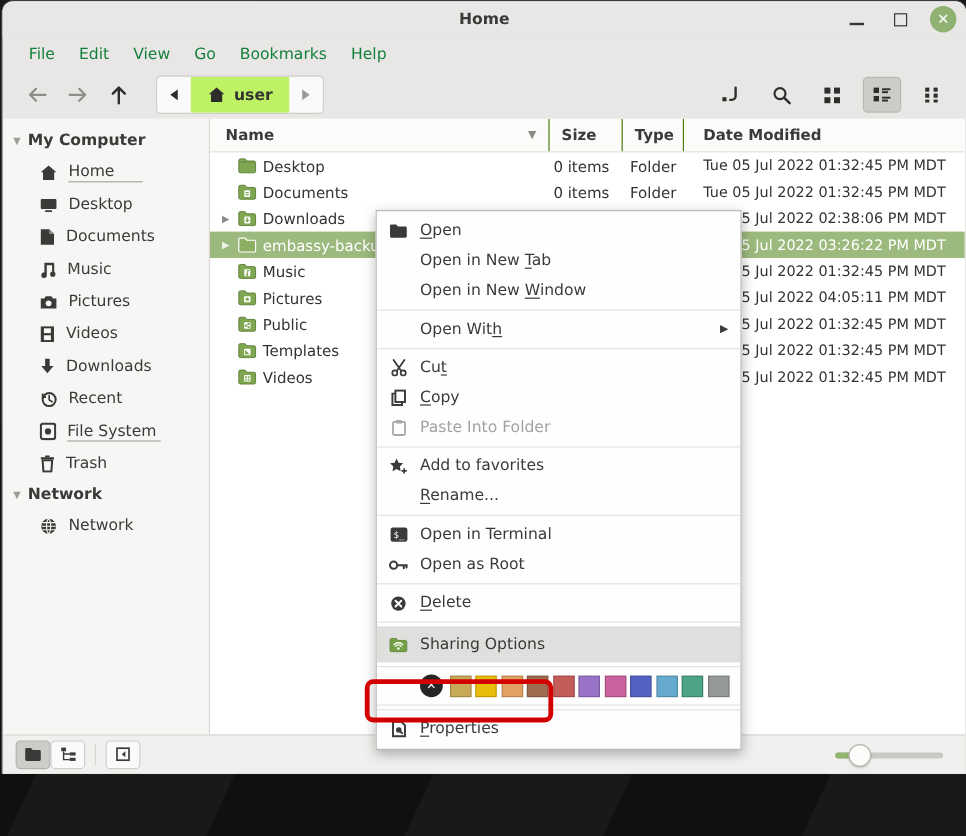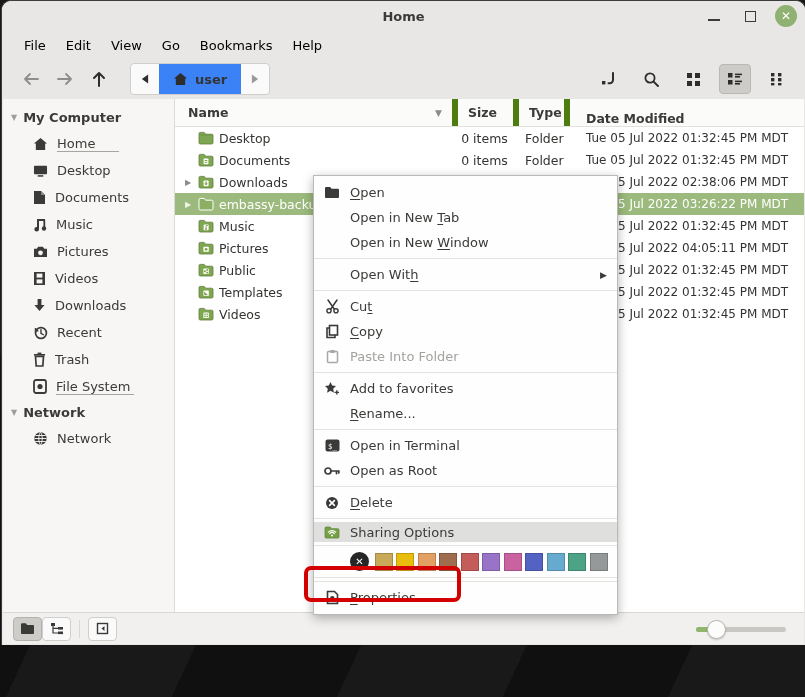--- a/index.html
+++ b/index.html
@@ -22,51 +22,51 @@
     background:#E8E7E5; }
   .title { font-weight:bold; color:#3a3a38; }
   .win-controls { position:absolute; right:8px; top:0; height:30px; display:flex; align-items:center; gap:14px; }
   .wc-btn { width:22px; height:22px; display:flex; align-items:center; justify-content:center; cursor:default; }
   .wc-min { width:12px; height:1.5px; background:#3a3a38; margin-top:8px; }
   .wc-max { width:11px; height:11px; border:1.5px solid #3a3a38; }
   .wc-close { width:22px; height:22px; border-radius:50%; display:flex; align-items:center; justify-content:center;
     color:#fff; font-size:12px; font-weight:bold; }
 
   .menubar { height:28px; display:flex; align-items:center; padding-left:12px; gap:0; }
-  .menubar .mitem { padding:4px 10px; color:#000000; }
+  .menubar .mitem { padding:4px 10px; color:#15803d; }
 
   
   .toolbar { height:40px; display:flex; align-items:center; padding:0 12px; }
   .nav-btn { width:34px; height:30px; display:flex; align-items:center; justify-content:center; }
   .nav-btn svg { display:block; }
   .crumbs { display:flex; height:32px; margin-left:14px; border:1px solid #CFCEC B; border:1px solid #CFCECB;
     border-radius:4px; overflow:hidden; background:#FBFAFA; }
   .crumb-seg { display:flex; align-items:center; justify-content:center; padding:0 10px; }
   .crumb-prev { width:28px; }
-  .crumb-cur { background:#3b82f6; font-weight:bold; gap:7px; padding:0 14px; }
+  .crumb-cur { background:#bef264; font-weight:bold; gap:7px; padding:0 14px; }
   .crumb-next { width:28px; color:#8f8f8c; }
   .tb-right { margin-left:auto; display:flex; align-items:center; gap:10px; }
   .tb-icon { width:32px; height:30px; display:flex; align-items:center; justify-content:center; border-radius:4px; }
   .tb-icon.active { background:#CDCCC9; border:1px solid #B9B8B4; }
 
   
   .main { position:absolute; left:1px; right:1px; top:98px; bottom:33px; display:flex; background:#fff; }
   .sidebar { width:172px; background:#F7F6F4; border-right:1px solid #DCDBD8; padding-top:6px; flex:none; overflow:hidden; }
   .side-header { display:flex; align-items:center; gap:6px; padding:5px 4px 5px 8px; font-weight:bold; color:#3a3a38; }
   .side-tri { color:#A09E9A; font-size:8px; }
   .side-item { display:flex; align-items:center; gap:9px; padding:5px 4px 5px 30px; color:#3a3a38; height:27px; }
   .side-item svg { flex:none; }
   .u-wide { border-bottom:1px solid #A7A5A0; padding-right:24px; }
   .u-slim { border-bottom:1px solid #A7A5A0; padding-right:4px; }
 
   
   .filearea { flex:1; background:#fff; position:relative; overflow:hidden; }
   .list-header { display:grid; grid-template-columns:283px 61px 51px 1fr; height:28px;
     background:#FBFBFA; border-bottom:1px solid #E2E1DE; font-weight:bold; font-size:12.5px; color:#3a3a38; }
-  .hcell { display:flex; align-items:center; padding:0 10px; border-right:6px solid #4d7c0f; position:relative; }
+  .hcell { display:flex; align-items:center; padding:0 10px; border-right:1px solid #4d7c0f; position:relative; }
   .hcell.name { padding-left:13px; }
   .sort-arrow { position:absolute; right:10px; color:#8d8b87; font-size:9px; }
   .row { display:grid; grid-template-columns:283px 61px 51px 1fr; height:22px; align-items:center; font-size:12.5px; }
   .row .ncell { display:flex; align-items:center; height:22px; padding-left:8px; gap:5px; }
   .expander { width:10px; font-size:8px; color:#8d8b87; flex:none; text-align:center; }
   .row .scell { text-align:center; padding-right:8px; }
   .row .tcell { padding-left:6px; }
   .row .dcell { padding-left:16px; white-space:nowrap; font-size:12px; }
   .row.selected { background:#9CBA7D; color:#fff; }
   .row.selected .expander { color:#EFF3EA; }
@@ -85,21 +85,21 @@
   .zs-knob { position:absolute; top:-1px; left:11px; width:19px; height:19px; border-radius:50%;
     background:#FCFCFB; border:1px solid #B9B8B4; box-shadow:0 1px 2px rgba(0,0,0,.2); }
 
   
   .ctxmenu { position:absolute; left:313px; top:175px; width:305px; background:#FEFEFE;
     border:1px solid #BBB9B5; box-shadow:0 3px 10px rgba(0,0,0,.3); padding:4px 0; z-index:40; }
   .mi { height:25px; display:flex; align-items:center; padding:0 10px 0 9px; color:#3a3a38; position:relative; }
   .mi .ic { width:18px; margin-right:9px; display:flex; align-items:center; justify-content:center; flex:none; }
   .mi.noicon { padding-left:36px; }
   .mi.disabled { color:#A3A29E; }
-  .mi.hl { background:#DFDFDD; height:20px; }
+  .mi.hl { background:#DFDFDD; height:30px; }
   .mi u { text-decoration:underline; text-underline-offset:2px; }
   .msep { height:1px; background:#E4E3E0; margin:3px 0; }
   .sub-arrow { margin-left:auto; font-size:9px; color:#3a3a38; }
   .swatch-row { height:25px; display:flex; align-items:center; gap:3.5px; padding-left:36px; }
   .sw-clear { width:19px; height:19px; border-radius:50%; background:#262626; color:#fff; display:flex;
     align-items:center; justify-content:center; font-size:10px; font-weight:bold; margin-right:2px; }
   .swatch { width:18px; height:18px; border:1px solid rgba(0,0,0,.18); }
 
   
   .red-box { position:absolute; left:304px; top:566px; width:157px; height:36px;
@@ -274,33 +274,33 @@
         </div>
         <div class="side-item">
           <svg width="15" height="15" viewBox="0 0 16 16">
               <circle cx="8.5" cy="8.5" r="5.8" fill="none" stroke="#3a3a38" stroke-width="1.8"></circle>
               <path d="M8.5 5v3.8l2.6 1.6" fill="none" stroke="#3a3a38" stroke-width="1.5" stroke-linecap="round"></path>
               <path d="M2.7 3.2v3h3" fill="none" stroke="#3a3a38" stroke-width="1.6"></path>
             </svg>
           <span>Recent</span>
         </div>
         <div class="side-item">
+          <svg width="14" height="15" viewBox="0 0 14 15">
+              <rect x="1" y="1" width="12" height="13" rx="2" fill="none" stroke="#3a3a38" stroke-width="1.8"></rect>
+              <circle cx="7" cy="7.5" r="2.6" fill="#3a3a38"></circle>
+            </svg>
+          <span class="u-slim">File System</span>
+        </div>
+        <div class="side-item">
           <svg width="13" height="15" viewBox="0 0 13 15">
               <path d="M2.5 4.5h8l-.7 9.5H3.2z" fill="none" stroke="#3a3a38" stroke-width="1.7"></path>
               <rect x="1" y="2" width="11" height="1.7" fill="#3a3a38"></rect>
               <rect x="4.6" y="0.6" width="3.8" height="1.6" fill="#3a3a38"></rect>
             </svg>
           <span>Trash</span>
-        </div>
-        <div class="side-item">
-          <svg width="14" height="15" viewBox="0 0 14 15">
-              <rect x="1" y="1" width="12" height="13" rx="2" fill="none" stroke="#3a3a38" stroke-width="1.8"></rect>
-              <circle cx="7" cy="7.5" r="2.6" fill="#3a3a38"></circle>
-            </svg>
-          <span class="u-slim">File System</span>
         </div>
 
         <div class="side-header">
           <span class="side-tri">▼</span>
           <span>Network</span>
         </div>
         <div class="side-item">
           <svg width="15" height="15" viewBox="0 0 16 16">
               <circle cx="8" cy="8" r="6.6" fill="#3a3a38"></circle>
               <path d="M8 1.4c-2.4 1.8-2.4 11.4 0 13.2M8 1.4c2.4 1.8 2.4 11.4 0 13.2M1.6 8h12.8M2.4 4.8h11.2M2.4 11.2h11.2" stroke="#F7F6F4" stroke-width="1" fill="none"></path>
@@ -314,21 +314,21 @@
           <div class="hcell name">
             <span>Name</span>
             <span class="sort-arrow">▼</span>
           </div>
           <div class="hcell">
               <span>Size</span>
             </div>
           <div class="hcell">
               <span>Type</span>
             </div>
-          <div class="hcell" style="border-right:none; padding-left:16px;align-items:flex-end;">
+          <div class="hcell" style="border-right:none; padding-left:16px;">
               <span>Date Modified</span>
             </div>
         </div>
 
         <div class="row">
           <div class="ncell">
               <span class="expander"></span>
             <svg width="16" height="14" viewBox="0 0 16 14">
                 <path d="M1 2.6C1 1.9 1.5 1.4 2.2 1.4h4l1.5 1.8h6.1c.7 0 1.2.5 1.2 1.2v7.4c0 .7-.5 1.2-1.2 1.2H2.2c-.7 0-1.2-.5-1.2-1.2V2.6z" fill="#7FA650" stroke="#5F7F3B" stroke-width=".8"></path>
                 <path d="M1.4 3.4h13.2v1.2H1.4z" fill="#6C9344"></path>

